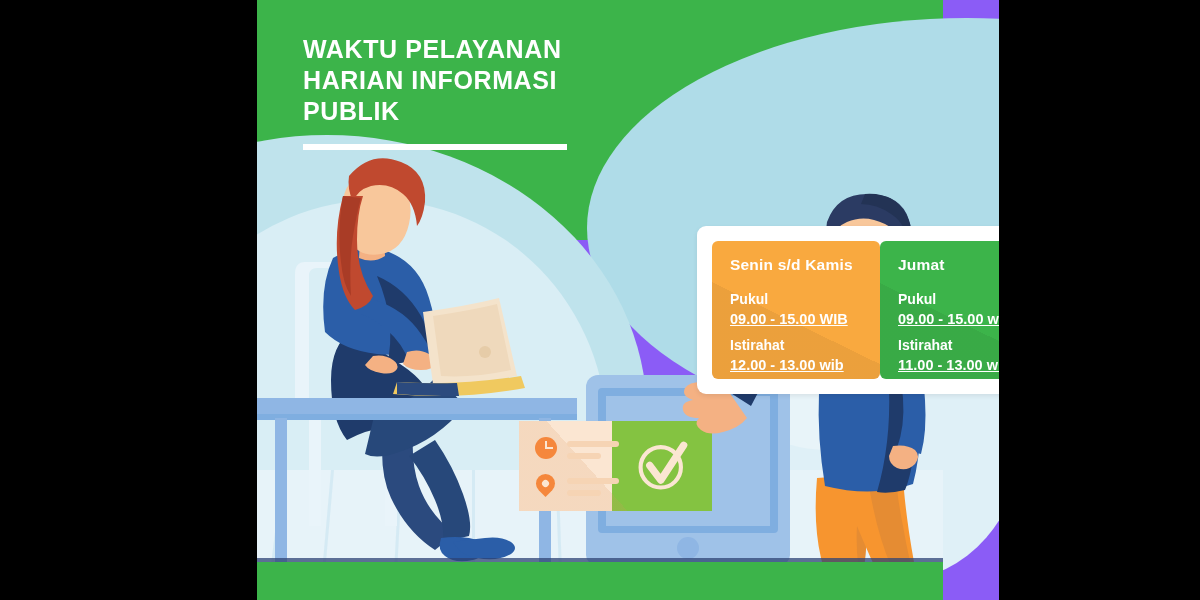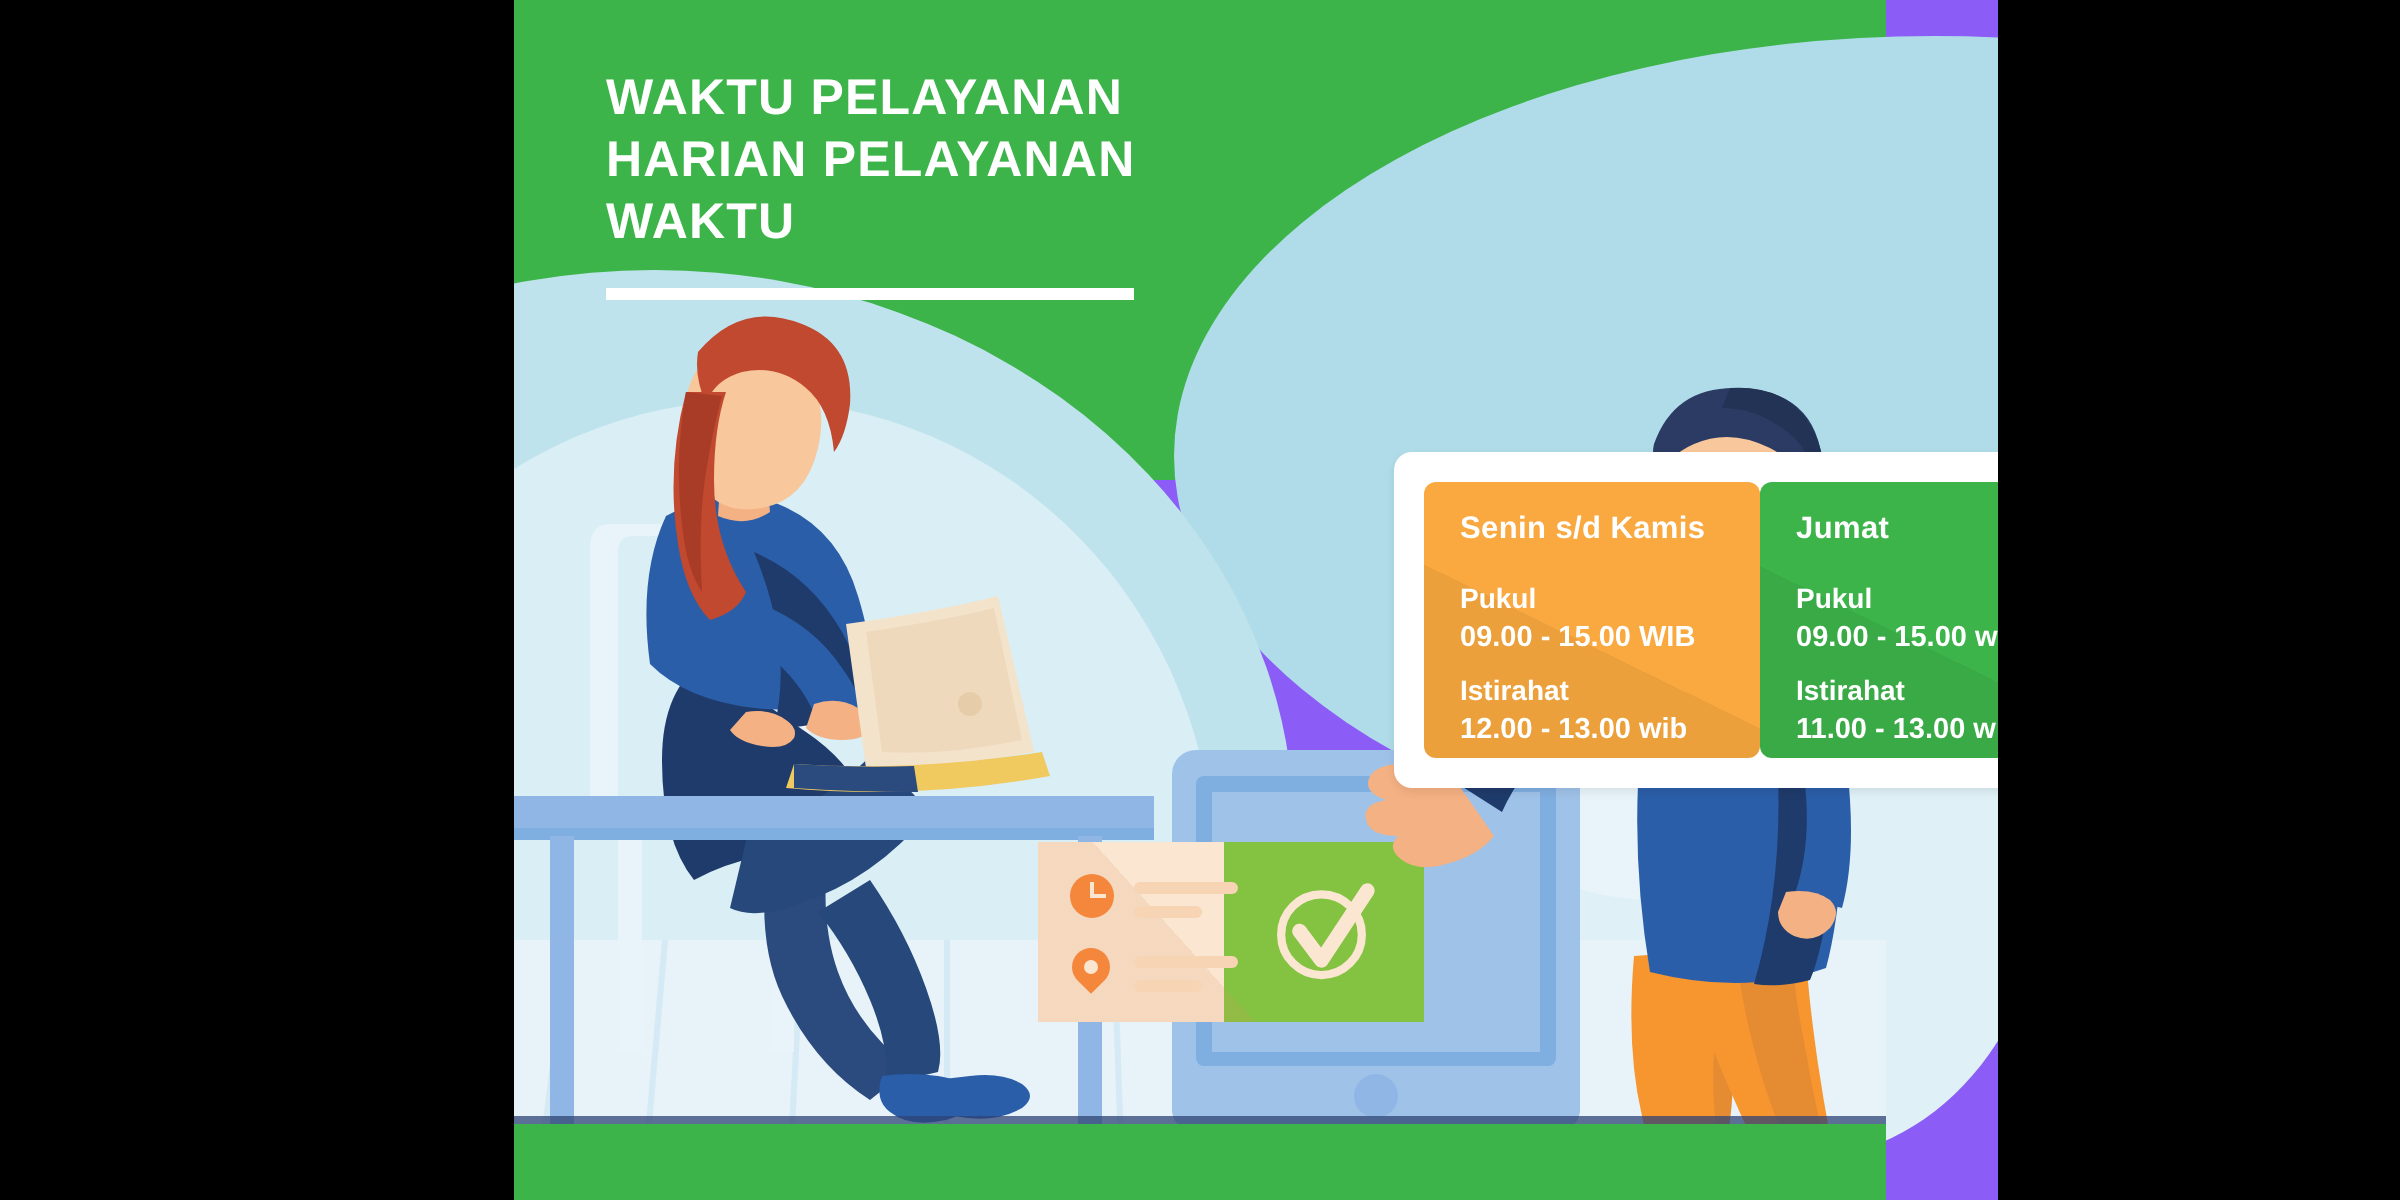--- a/index.html
+++ b/index.html
@@ -51,21 +51,21 @@
     border-radius:9px;padding:15px;box-sizing:border-box;display:flex;box-shadow:0 2px 5px rgba(0,0,0,.08);}
   .col{flex:0 0 auto;position:relative;overflow:hidden;border-radius:6px;}
   .col-mon{width:168px;background:#F9A93F;}
   .col-fri{width:164px;background:#3CB44A;}
   .col-shade{position:absolute;left:0;top:0;right:0;bottom:0;
     background:linear-gradient(206deg,rgba(255,255,255,0) 56%,rgba(0,0,0,.055) 56%);}
   .col-inner{position:relative;padding:15px 0 0 18px;color:#fff;}
   .day{font-size:15.5px;font-weight:bold;letter-spacing:.2px;}
   .blk{margin-top:16px;}
   .lbl{font-size:14px;font-weight:bold;line-height:19px;}
-  .val{font-size:14.5px;font-weight:bold;line-height:20px;margin-bottom:7px;}
+  .val{font-size:14.5px;font-weight:bold;line-height:20px;margin-bottom:7px;text-decoration:underline;}
 
   
   .ppl{position:absolute;left:0;top:0;width:686px;height:600px;pointer-events:none;}
 </style>
 </head>
 <body>
 
 <div class="stage">
   <div class="canvas">
 
@@ -175,22 +175,22 @@
 
       <path d="M580 244 q-10 -4 -12 6 q-2 10 8 14 q6 2 8 -4 z" fill="#F4B183"></path>
 
       <path d="M570 222 q10 -28 40 -28 q34 0 42 26 q6 20 -4 34 q-4 -22 -20 -30 q-20 -10 -38 -2 q-14 6 -16 18 q-6 -10 -4 -18 z" fill="#2B3B63"></path>
       <path d="M608 194 q30 -2 42 22 q8 16 2 32 q-2 -24 -18 -34 q-14 -10 -30 -10 z" fill="#233355"></path>
     </svg>
 
     <div class="header">
       <h1 class="title">
         <span>WAKTU PELAYANAN</span><br>
-        <span>HARIAN PELAYANAN</span><br>
-        <span>WAKTU</span>
+        <span>HARIAN INFORMASI</span><br>
+        <span>PUBLIK</span>
       </h1>
       <div class="title-rule"></div>
     </div>
 
     <div class="sched">
 
       <div class="col col-mon">
         <div class="col-shade"></div>
         <div class="col-inner">
           <div class="day">Senin s/d Kamis</div>

